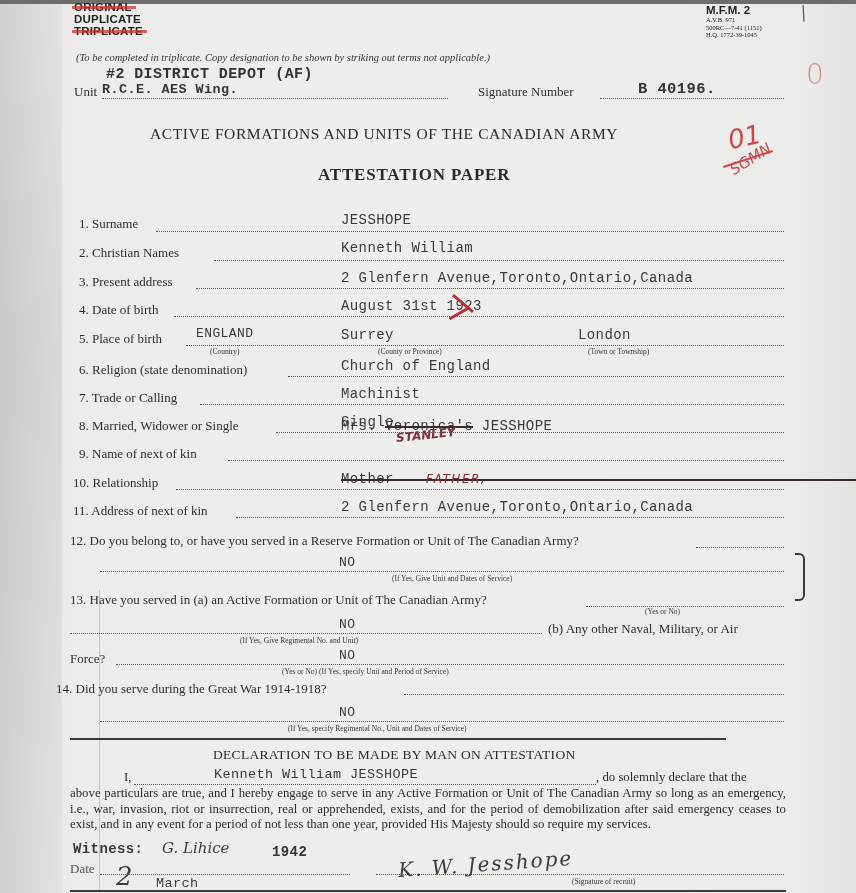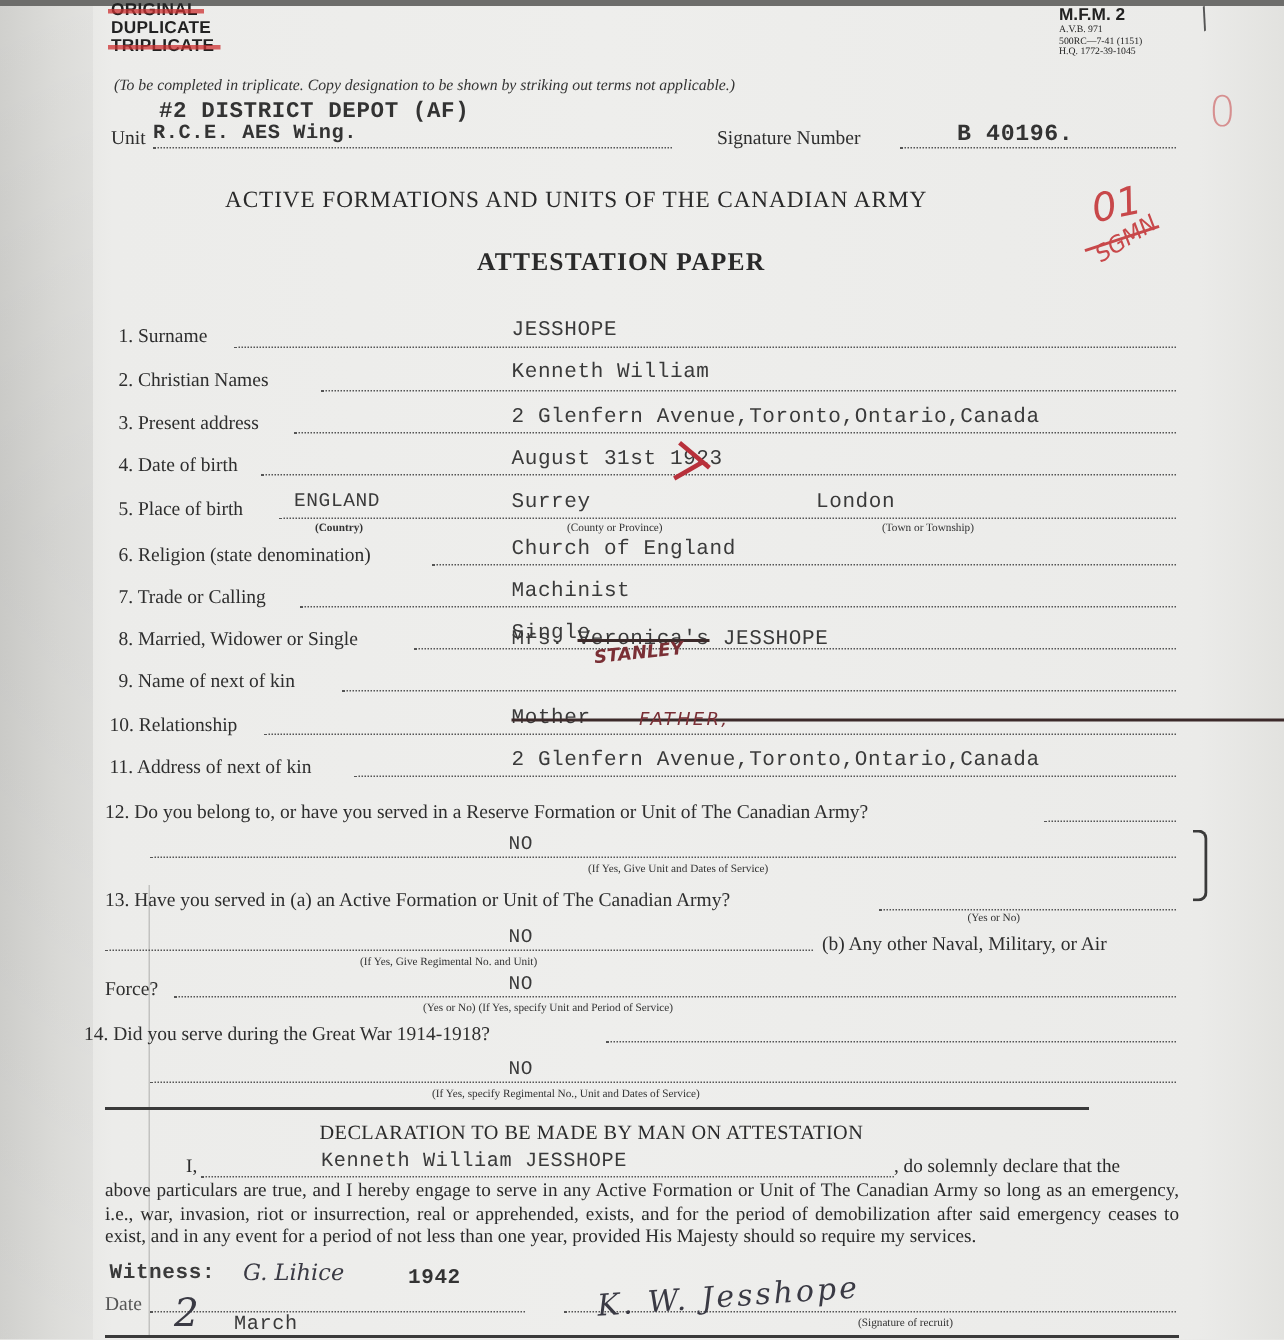--- a/index.html
+++ b/index.html
@@ -114,22 +114,22 @@
   <div class="abs" style="left:450px; top:302px; width:26px; height:3px; background:#b8303a; transform:rotate(40deg);"></div>
   <div class="abs" style="left:448px; top:312px; width:22px; height:3px; background:#b8303a; transform:rotate(-30deg);"></div>
 
   <div class="abs label" style="left:79px; top:331px;">
     <span>5.</span>
     <span>Place of birth</span>
   </div>
   <div class="dots" style="left:186px; top:345px; width:598px;"></div>
   <div class="abs typed" style="left:196px; top:326px; font-size:13px;">ENGLAND</div>
   <div class="abs typed" style="left:341px; top:327px;">Surrey</div>
-  <div class="abs typed" style="left:544px; top:327px;">London</div>
-  <div class="abs caption" style="left:210px; top:347px;font-weight:bold;">(Country)</div>
+  <div class="abs typed" style="left:578px; top:327px;">London</div>
+  <div class="abs caption" style="left:210px; top:347px;">(Country)</div>
   <div class="abs caption" style="left:378px; top:347px;">(County or Province)</div>
   <div class="abs caption" style="left:588px; top:347px;">(Town or Township)</div>
 
   <div class="abs label" style="left:79px; top:362px;">
     <span>6.</span>
     <span>Religion (state denomination)</span>
   </div>
   <div class="dots" style="left:288px; top:376px; width:496px;"></div>
   <div class="abs typed" style="left:341px; top:358px;">Church of England</div>
 

